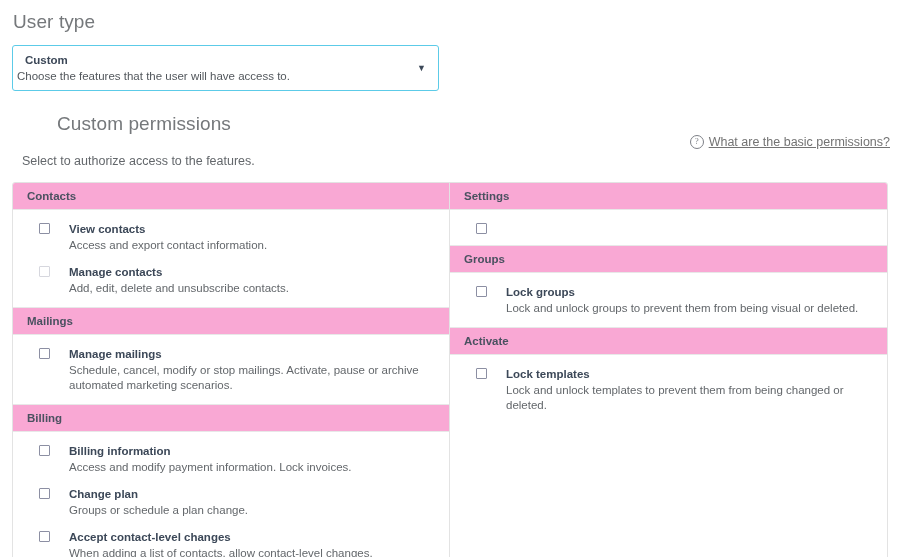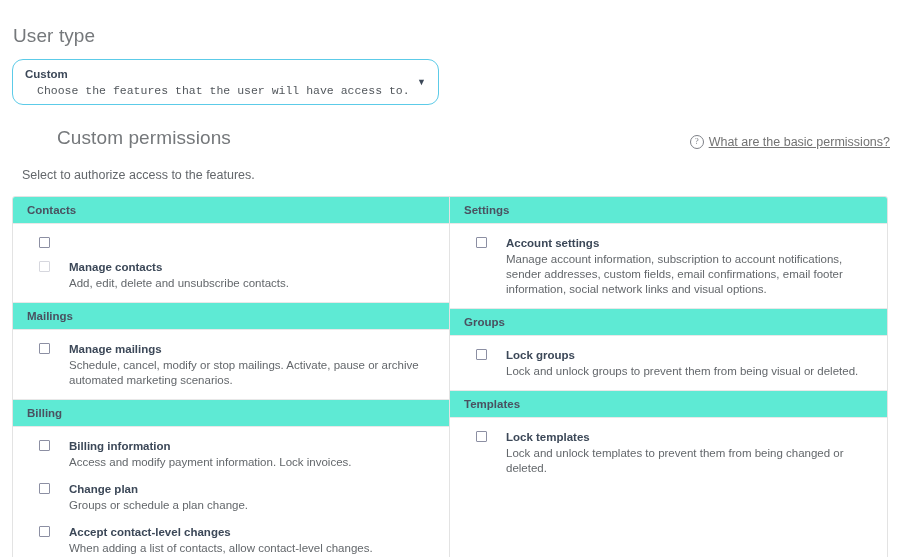--- a/index.html
+++ b/index.html
@@ -12,21 +12,21 @@
     height: 557px;
     font-family: "Liberation Sans", sans-serif;
     color: #3c4858;
     overflow: hidden;
   }
   .page {
     position: relative;
     width: 900px;
     height: 557px;
     box-sizing: border-box;
-    padding: 14px 12px;
+    padding: 0 12px;
   }
 
   
   .h-section {
     font-size: 19px;
     font-weight: 400;
     color: #75787b;
     letter-spacing: 0.1px;
     margin: 0;
     padding: 10px 0 0 1px;
@@ -40,43 +40,42 @@
     margin: 9px;
   }
 
   
   .select-wrap {
     margin-top: 11px;
     width: 427px;
     height: 46px;
     box-sizing: border-box;
     border: 1px solid #5ccbe8;
-    border-radius: 11px;
+    border-radius: 3px;
     background: #fff;
     position: relative;
     cursor: pointer;
     box-shadow: 0 0 0 0 rgba(0,0,0,0);
   }
   .select-title {
     position: absolute;
     left: 12px;
     top: 7px;
     font-size: 11.5px;
     font-weight: bold;
     color: #3c4858;
     line-height: 14px;
   }
   .select-desc {
     position: absolute;
-    left: 24px;
+    left: 4px;
     top: 23px;
     font-size: 11.5px;
     color: #52575c;
     line-height: 15px;
-    font-family: Liberation Mono, monospace;
   }
   .select-arrow {
     position: absolute;
     right: 12px;
     top: 50%;
     transform: translateY(-50%);
     font-size: 9px;
     color: #3c4858;
     line-height: 1;
   }
@@ -120,21 +119,21 @@
     box-sizing: border-box;
     overflow: hidden;
   }
   .col {
     width: 50%;
     box-sizing: border-box;
   }
   .col.left { border-right: 1px solid #e3e3e3; }
 
   .grp-header {
-    background: #5eead4;
+    background: #f9a8d4;
     border-bottom: 1px solid #e8e8e8;
     border-top: 1px solid #e8e8e8;
     font-size: 11.5px;
     font-weight: bold;
     color: #4a5160;
     padding: 6px 0 6px 14px;
     line-height: 14px;
   }
   .col > .grp:first-child > .grp-header { border-top: none; }
 
@@ -196,20 +195,24 @@
     <a class="help-link">What are the basic permissions?</a>
   </div>
 
   <div class="panel">
     <div class="col left" id="col-left">
         <div class="grp">
           <div class="grp-header">Contacts</div>
           <div class="grp-body">
             <div class="item">
               <div class="cb"></div>
+              <div class="item-text">
+                <div class="item-label">View contacts</div>
+                <div class="item-desc">Access and export contact information.</div>
+              </div>
             </div>
             <div class="item">
               <div class="cb disabled"></div>
               <div class="item-text">
                 <div class="item-label">Manage contacts</div>
                 <div class="item-desc">Add, edit, delete and unsubscribe contacts.</div>
               </div>
             </div>
           </div>
         </div>
@@ -251,41 +254,37 @@
             </div>
           </div>
         </div>
       </div>
     <div class="col right" id="col-right">
         <div class="grp">
           <div class="grp-header">Settings</div>
           <div class="grp-body">
             <div class="item">
               <div class="cb"></div>
-              <div class="item-text">
-                <div class="item-label">Account settings</div>
-                <div class="item-desc">Manage account information, subscription to account notifications, sender addresses, custom fields, email confirmations, email footer information, social network links and visual options.</div>
-              </div>
             </div>
           </div>
         </div>
         <div class="grp">
           <div class="grp-header">Groups</div>
           <div class="grp-body">
             <div class="item">
               <div class="cb"></div>
               <div class="item-text">
                 <div class="item-label">Lock groups</div>
                 <div class="item-desc">Lock and unlock groups to prevent them from being visual or deleted.</div>
               </div>
             </div>
           </div>
         </div>
         <div class="grp">
-          <div class="grp-header">Templates</div>
+          <div class="grp-header">Activate</div>
           <div class="grp-body">
             <div class="item">
               <div class="cb"></div>
               <div class="item-text">
                 <div class="item-label">Lock templates</div>
                 <div class="item-desc">Lock and unlock templates to prevent them from being changed or deleted.</div>
               </div>
             </div>
           </div>
         </div>

